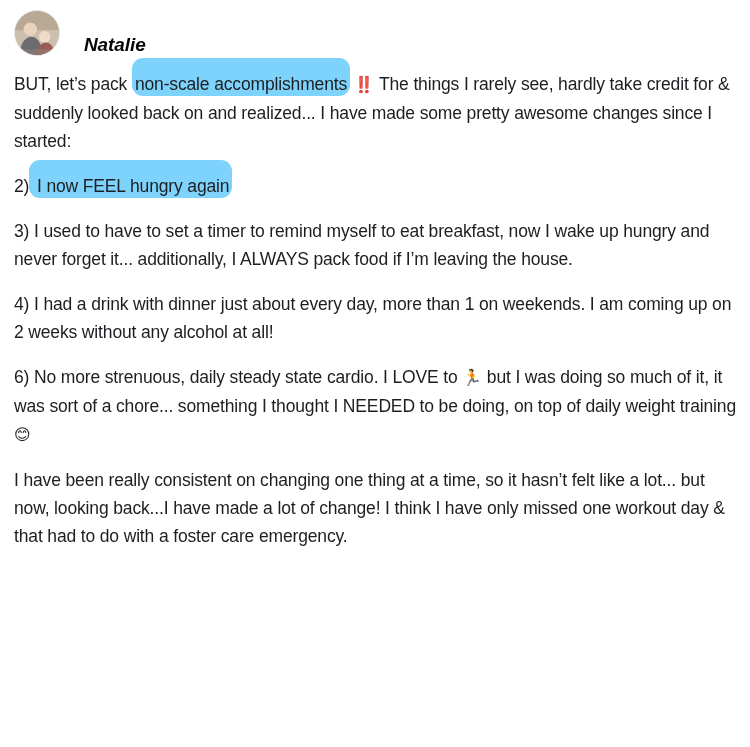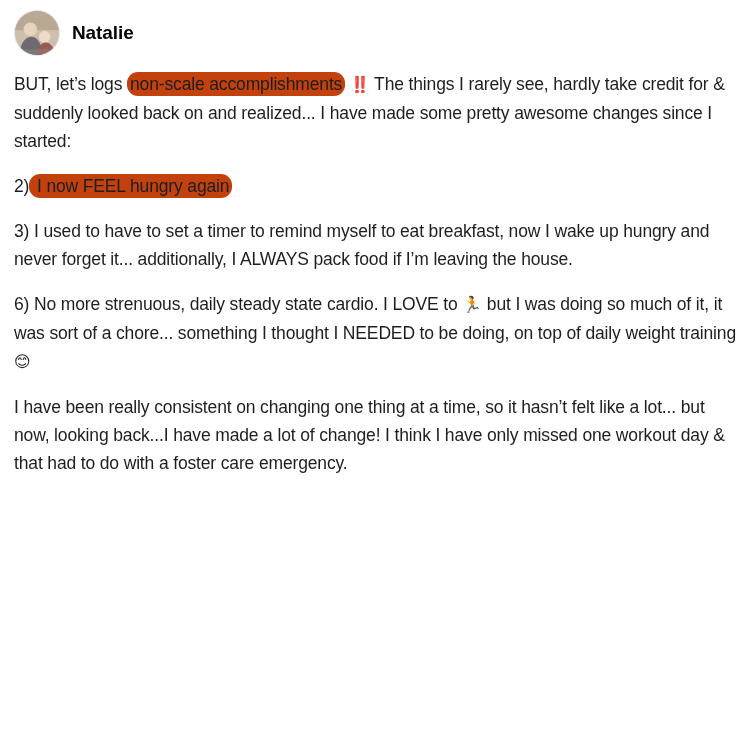--- a/index.html
+++ b/index.html
@@ -14,23 +14,24 @@
     overflow: hidden;
     font-family: "Liberation Sans", sans-serif;
     color: #1c1e21;
   }
   .post {
     width: 750px;
     padding: 10px 14px 0 14px;
   }
   .post-header {
     display: flex;
-    align-items: center;
-    gap: 12px;
+    align-items: flex-end;
+    gap: 24px;
     margin-bottom: 14px;
+    font-style: italic;
   }
   .avatar {
     width: 46px;
     height: 46px;
     border-radius: 50%;
     flex: 0 0 46px;
     overflow: hidden;
     position: relative;
     background: #d9cfc4;
     border: 1px solid #e4e6eb;
@@ -45,23 +46,23 @@
   .body-text {
     font-size: 17.5px;
     line-height: 28px;
     color: #1c1e21;
     letter-spacing: -0.15px;
   }
   .body-text p {
     margin: 0 0 17px 0;
   }
   mark.hl {
-    background: #c2410c;
+    background: #7dd3fc;
     color: #1c1e21;
-    padding: 2px 3px 2px 3px;
+    padding: 16px 3px 2px 3px;
     border-radius: 11px;
     box-decoration-break: clone;
     -webkit-box-decoration-break: clone;
   }
   .emoji {
     font-family: "DejaVu Sans", sans-serif;
     font-size: 16px;
   }
 </style>
 </head>
@@ -78,20 +79,21 @@
         <path d="M4 46 C6 32 12 27 17 27 C23 27 28 33 29 46 Z" fill="#6d6a70"></path>
         <circle cx="31" cy="27" r="6" fill="#f0dcc6"></circle>
         <path d="M22 46 C24 37 28 33 32 33 C37 33 41 38 42 46 Z" fill="#9a5b58"></path>
         <rect x="0" y="40" width="46" height="6" fill="#8f8379" opacity="0.5"></rect>
       </svg>
     </div>
     <div class="author-name">Natalie</div>
   </div>
 
   <div class="body-text" id="post-body">
-      <p><span>BUT, let’s logs </span><mark class="hl">non-scale accomplishments</mark><span> </span><span class="emoji">‼️</span><span> The things I rarely see, hardly take credit for &amp; suddenly looked back on and realized... I have made some pretty awesome changes since I started:</span></p>
+      <p><span>BUT, let’s pack </span><mark class="hl">non-scale accomplishments</mark><span> </span><span class="emoji">‼️</span><span> The things I rarely see, hardly take credit for &amp; suddenly looked back on and realized... I have made some pretty awesome changes since I started:</span></p>
       <p><span>2)</span><mark class="hl"> I now FEEL hungry again </mark></p>
       <p><span>3) I used to have to set a timer to remind myself to eat breakfast, now I wake up hungry and never forget it... additionally, I ALWAYS pack food if I’m leaving the house.</span></p>
+      <p><span>4) I had a drink with dinner just about every day, more than 1 on weekends. I am coming up on 2 weeks without any alcohol at all!</span></p>
       <p><span>6) No more strenuous, daily steady state cardio. I LOVE  to </span><span class="emoji">🏃</span><span> but I was doing so much of it, it was sort of a chore... something I thought I NEEDED to be doing, on top of daily weight training </span><span class="emoji">😊</span></p>
       <p><span>I have been really consistent on changing one thing at a time, so it hasn’t felt like a lot... but now, looking back...I have made a lot of change! I think I have only missed one workout day &amp; that had to do with a foster care emergency.</span></p>
     </div>
 
 </div>
 
 </body></html>

